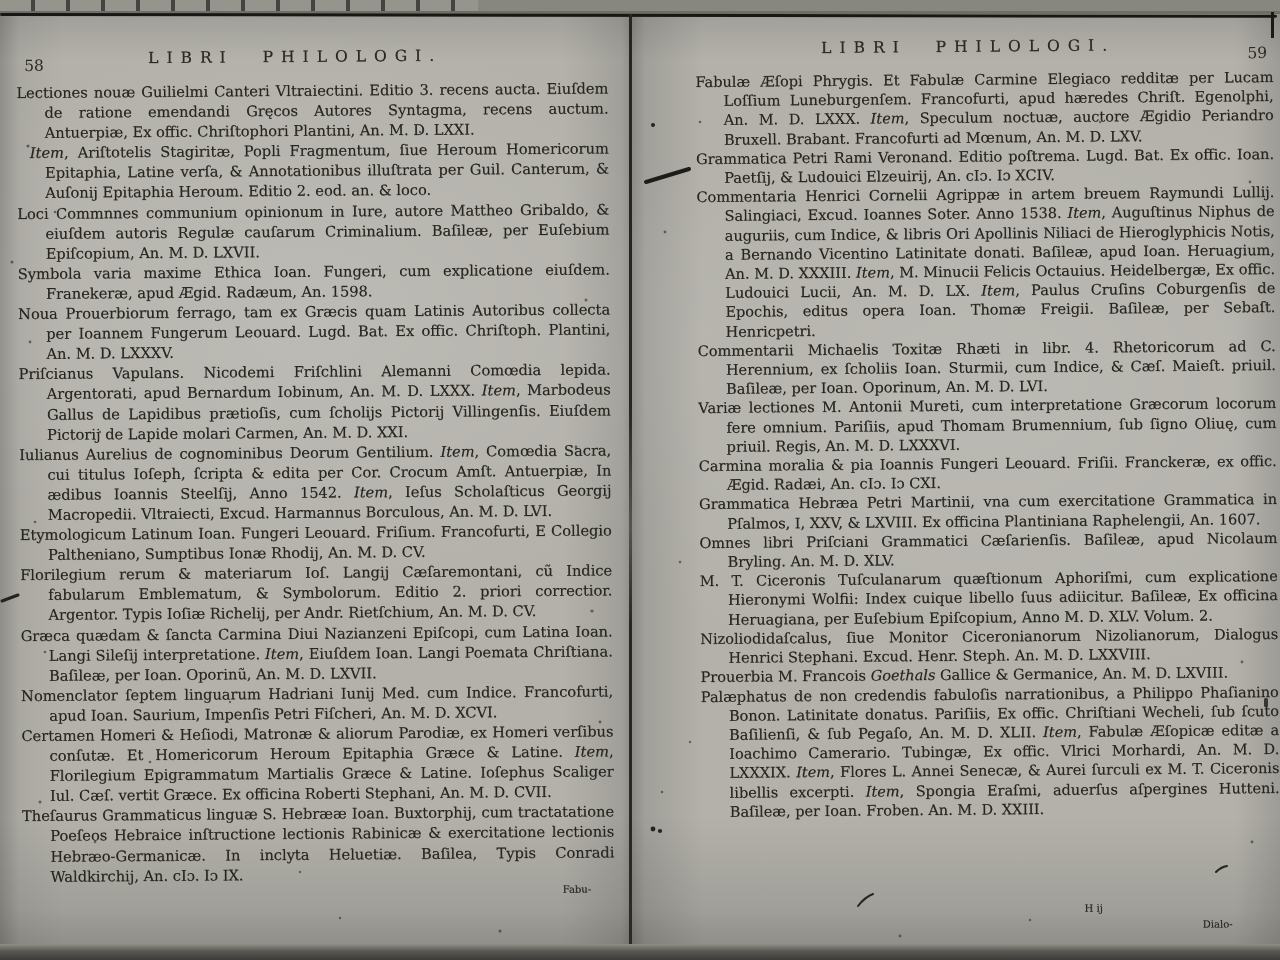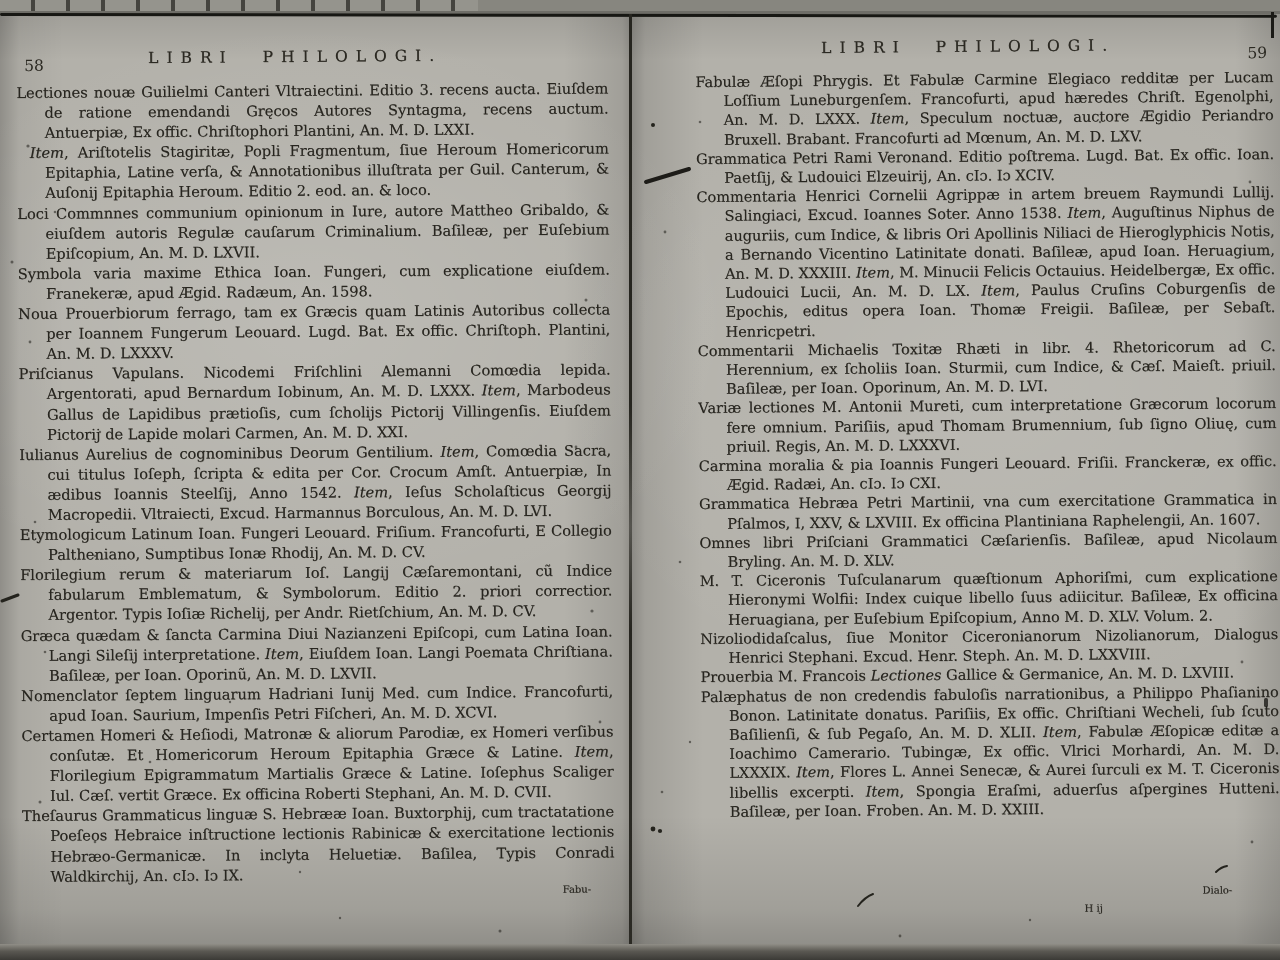--- a/index.html
+++ b/index.html
@@ -52,21 +52,21 @@
     text-shadow:0.3px 0.3px 0.55px rgba(30,28,22,0.45);}
   .page-left .entry{font-size:14.6px;line-height:20.1px;}
   .page-right .entry{font-size:14.5px;line-height:19.2px;}
   .entry.item-first{text-indent:-15px;}
   .entry i{font-style:italic;}
   
   .foot{position:absolute;font-size:10px;color:#27251f;
     text-shadow:0.3px 0.3px 0.55px rgba(30,28,22,0.45);}
   .catchword-left{left:540px;top:838px;}
   .sig-right{left:382px;top:866px;}
-  .catchword-right{left:500px;top:830px;margin-top:19px;}
+  .catchword-right{left:500px;top:864px;margin-top:19px;}
   
   .specks{position:absolute;left:0;top:0;pointer-events:none;}
 </style>
 </head>
 <body>
 
 <div class="stage">
 
   <div class="film-top">
     <div class="segments"></div>
@@ -108,21 +108,21 @@
       <p class="entry">Fabulæ Æſopi Phrygis. Et Fabulæ Carmine Elegiaco redditæ per Lucam Loſſium Luneburgenſem. Francofurti, apud hæredes Chriſt. Egenolphi, An. M. D. LXXX. <i>Item</i>, Speculum noctuæ, auctore Ægidio Periandro Bruxell. Brabant. Francofurti ad Mœnum, An. M. D. LXV.</p>
       <p class="entry">Grammatica Petri Rami Veronand. Editio poſtrema. Lugd. Bat. Ex offic. Ioan. Paetſij, &amp; Ludouici Elzeuirij, An. cIɔ. Iɔ XCIV.</p>
       <p class="entry">Commentaria Henrici Cornelii Agrippæ in artem breuem Raymundi Lullij. Salingiaci, Excud. Ioannes Soter. Anno 1538. <i>Item</i>, Auguſtinus Niphus de auguriis, cum Indice, &amp; libris Ori Apollinis Niliaci de Hieroglyphicis Notis, a Bernando Vicentino Latinitate donati. Baſileæ, apud Ioan. Heruagium, An. M. D. XXXIII. <i>Item</i>, M. Minucii Felicis Octauius. Heidelbergæ, Ex offic. Ludouici Lucii, An. M. D. LX. <i>Item</i>, Paulus Cruſins Coburgenſis de Epochis, editus opera Ioan. Thomæ Freigii. Baſileæ, per Sebaſt. Henricpetri.</p>
       <p class="entry">Commentarii Michaelis Toxitæ Rhæti in libr. 4. Rhetoricorum ad C. Herennium, ex ſcholiis Ioan. Sturmii, cum Indice, &amp; Cæſ. Maieſt. priuil. Baſileæ, per Ioan. Oporinum, An. M. D. LVI.</p>
       <p class="entry">Variæ lectiones M. Antonii Mureti, cum interpretatione Græcorum locorum fere omnium. Pariſiis, apud Thomam Brumennium, ſub ſigno Oliuę, cum priuil. Regis, An. M. D. LXXXVI.</p>
       <p class="entry">Carmina moralia &amp; pia Ioannis Fungeri Leouard. Friſii. Franckeræ, ex offic. Ægid. Radæi, An. cIɔ. Iɔ CXI.</p>
       <p class="entry">Grammatica Hebræa Petri Martinii, vna cum exercitatione Grammatica in Pſalmos, I, XXV, &amp; LXVIII. Ex officina Plantiniana Raphelengii, An. 1607.</p>
       <p class="entry">Omnes libri Priſciani Grammatici Cæſarienſis. Baſileæ, apud Nicolaum Bryling. An. M. D. XLV.</p>
       <p class="entry">M. T. Ciceronis Tuſculanarum quæſtionum Aphoriſmi, cum explicatione Hieronymi Wolfii: Index cuique libello ſuus adiicitur. Baſileæ, Ex officina Heruagiana, per Euſebium Epiſcopium, Anno M. D. XLV. Volum. 2.</p>
       <p class="entry">Nizoliodidaſcalus, ſiue Monitor Ciceronianorum Nizolianorum, Dialogus Henrici Stephani. Excud. Henr. Steph. An. M. D. LXXVIII.</p>
-      <p class="entry">Prouerbia M. Francois <i>Lectiones</i> Gallice &amp; Germanice, An. M. D. LXVIII.</p>
+      <p class="entry">Prouerbia M. Francois <i>Goethals</i> Gallice &amp; Germanice, An. M. D. LXVIII.</p>
       <p class="entry">Palæphatus de non credendis fabuloſis narrationibus, a Philippo Phaſianino Bonon. Latinitate donatus. Pariſiis, Ex offic. Chriſtiani Wecheli, ſub ſcuto Baſilienſi, &amp; ſub Pegaſo, An. M. D. XLII. <i>Item</i>, Fabulæ Æſopicæ editæ a Ioachimo Camerario. Tubingæ, Ex offic. Vlrici Morhardi, An. M. D. LXXXIX. <i>Item</i>, Flores L. Annei Senecæ, &amp; Aurei ſurculi ex M. T. Ciceronis libellis excerpti. <i>Item</i>, Spongia Eraſmi, aduerſus aſpergines Hutteni. Baſileæ, per Ioan. Froben. An. M. D. XXIII.</p>
     </div>
     <span class="foot sig-right">H ij</span>
     <span class="foot catchword-right">Dialo-</span>
   </div>
 
   <div class="scan-line-bottom"></div>
   <div class="film-bottom"></div>
 
   <svg class="specks" width="1280" height="960">

